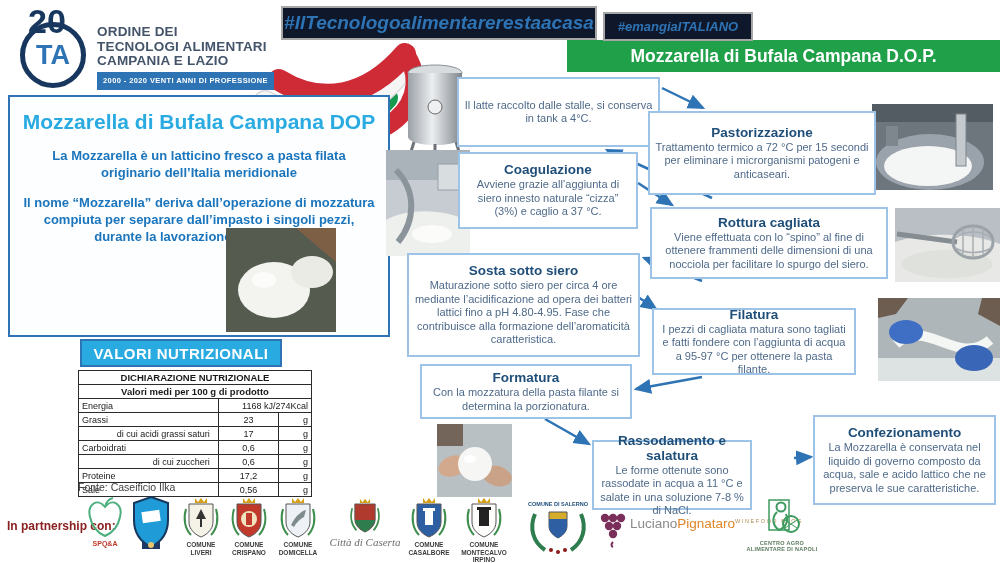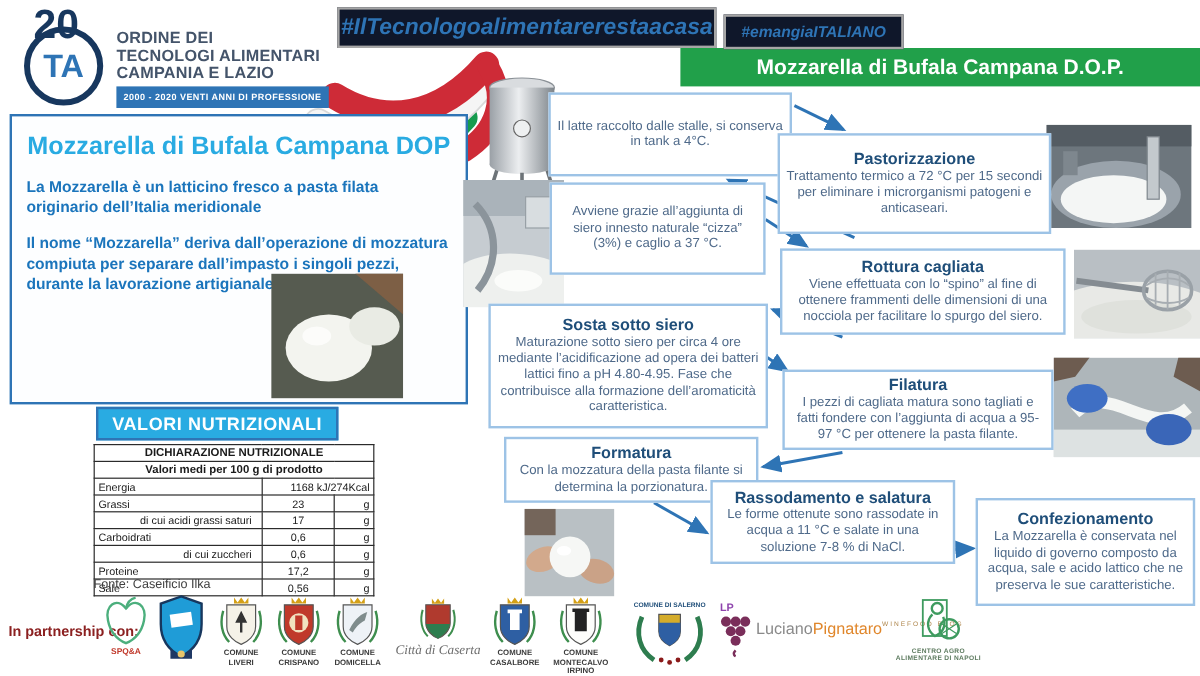--- a/index.html
+++ b/index.html
@@ -17,21 +17,21 @@
   .tag{position:absolute;border:2px solid #a6a6a6;background:#0f172a;color:#2E74B5;font-style:italic;
        font-weight:bold;display:flex;align-items:center;justify-content:center;z-index:5;}
   .tag1{left:281px;top:6px;width:312px;height:30px;font-size:19px;}
   .tag2{left:603px;top:12px;width:146px;height:25px;font-size:13px;}
   .gbanner{position:absolute;left:567px;top:40px;width:433px;height:32px;background:#21A04A;color:#fff;
            font-weight:bold;font-size:17.5px;display:flex;align-items:center;justify-content:center;z-index:4;}
   
   .intro{position:absolute;left:8px;top:95px;width:378px;height:238px;background:#fdfeff;
          border:2px solid #2E74B5;z-index:2;}
   .intro-title{margin-top:13px;text-align:center;color:#29ABE2;font-size:21px;font-weight:bold;}
-  .intro p{margin:13px 12px 0;color:#1B75BC;font-weight:bold;font-size:13px;line-height:17px;}
+  .intro p{margin:13px 12px 0;text-align:center;color:#1B75BC;font-weight:bold;font-size:13px;line-height:17px;}
   
   .vban{position:absolute;left:80px;top:339px;width:198px;height:24px;background:#29ABE2;
         border:2px solid #2E74B5;color:#fff;font-weight:bold;font-size:15px;letter-spacing:.5px;
         display:flex;align-items:center;justify-content:center;z-index:2;}
   .ntable{position:absolute;left:78px;top:370px;width:234px;border-collapse:collapse;z-index:2;background:#fff;}
   .ntable td{border:1px solid #2b2b2b;font-size:9px;padding:1px 3px;color:#1a1a1a;height:11px;}
   .ntable .th1{font-weight:bold;text-align:center;font-size:9.5px;}
   .ntable .th2{font-weight:bold;text-align:center;font-size:9.5px;}
   .ntable .lab{width:60%;}
   .ntable tr.sub .lab{text-align:right;padding-right:8px;}
@@ -247,39 +247,40 @@
   </div>
 
   <div class="step" style="left:457px;top:77px;width:203px;height:70px;">
     <div class="sb">Il latte raccolto dalle stalle,  si conserva in tank a 4°C.</div>
   </div>
   <div class="step" style="left:648px;top:111px;width:228px;height:84px;">
     <div class="st">Pastorizzazione</div>
     <div class="sb">Trattamento termico a 72 °C per 15 secondi per  eliminare i microrganismi patogeni e anticaseari.</div>
   </div>
   <div class="step" style="left:458px;top:152px;width:180px;height:77px;">
+    <div class="st">Coagulazione</div>
     <div class="sb">Avviene grazie all’aggiunta di siero innesto naturale “cizza” (3%) e caglio a 37 °C.</div>
   </div>
   <div class="step" style="left:650px;top:207px;width:238px;height:72px;">
     <div class="st">Rottura cagliata</div>
     <div class="sb">Viene effettuata con lo “spino” al fine di ottenere frammenti delle dimensioni di una nocciola per facilitare lo spurgo del siero.</div>
   </div>
   <div class="step" style="left:407px;top:253px;width:233px;height:104px;">
     <div class="st">Sosta sotto siero</div>
     <div class="sb">Maturazione sotto siero per circa 4 ore mediante l’acidificazione ad opera dei batteri lattici fino a pH 4.80-4.95.  Fase che contribuisce alla formazione dell’aromaticità caratteristica.</div>
   </div>
-  <div class="step" style="left:652px;top:308px;width:226px;height:67px;">
+  <div class="step" style="left:652px;top:308px;width:204px;height:67px;">
     <div class="st">Filatura</div>
     <div class="sb">I pezzi di cagliata matura sono tagliati e fatti fondere  con l’aggiunta di acqua a 95-97 °C  per ottenere la pasta filante.</div>
   </div>
   <div class="step" style="left:420px;top:364px;width:212px;height:55px;">
     <div class="st">Formatura</div>
     <div class="sb">Con la mozzatura della pasta filante si determina la porzionatura.</div>
   </div>
-  <div class="step" style="left:592px;top:400px;width:204px;height:70px;justify-content:center;">
+  <div class="step" style="left:592px;top:440px;width:160px;height:70px;justify-content:center;">
     <div class="st">Rassodamento e salatura</div>
     <div class="sb">Le forme ottenute  sono rassodate in acqua a 11 °C e salate in una soluzione 7-8 % di NaCl.</div>
   </div>
   <div class="step" style="left:813px;top:415px;width:183px;height:90px;">
     <div class="st">Confezionamento</div>
     <div class="sb">La Mozzarella è conservata nel liquido di governo composto da acqua, sale e acido lattico che ne preserva le sue caratteristiche.</div>
   </div>
 
   <div class="plabel">In partnership con:</div>
 

